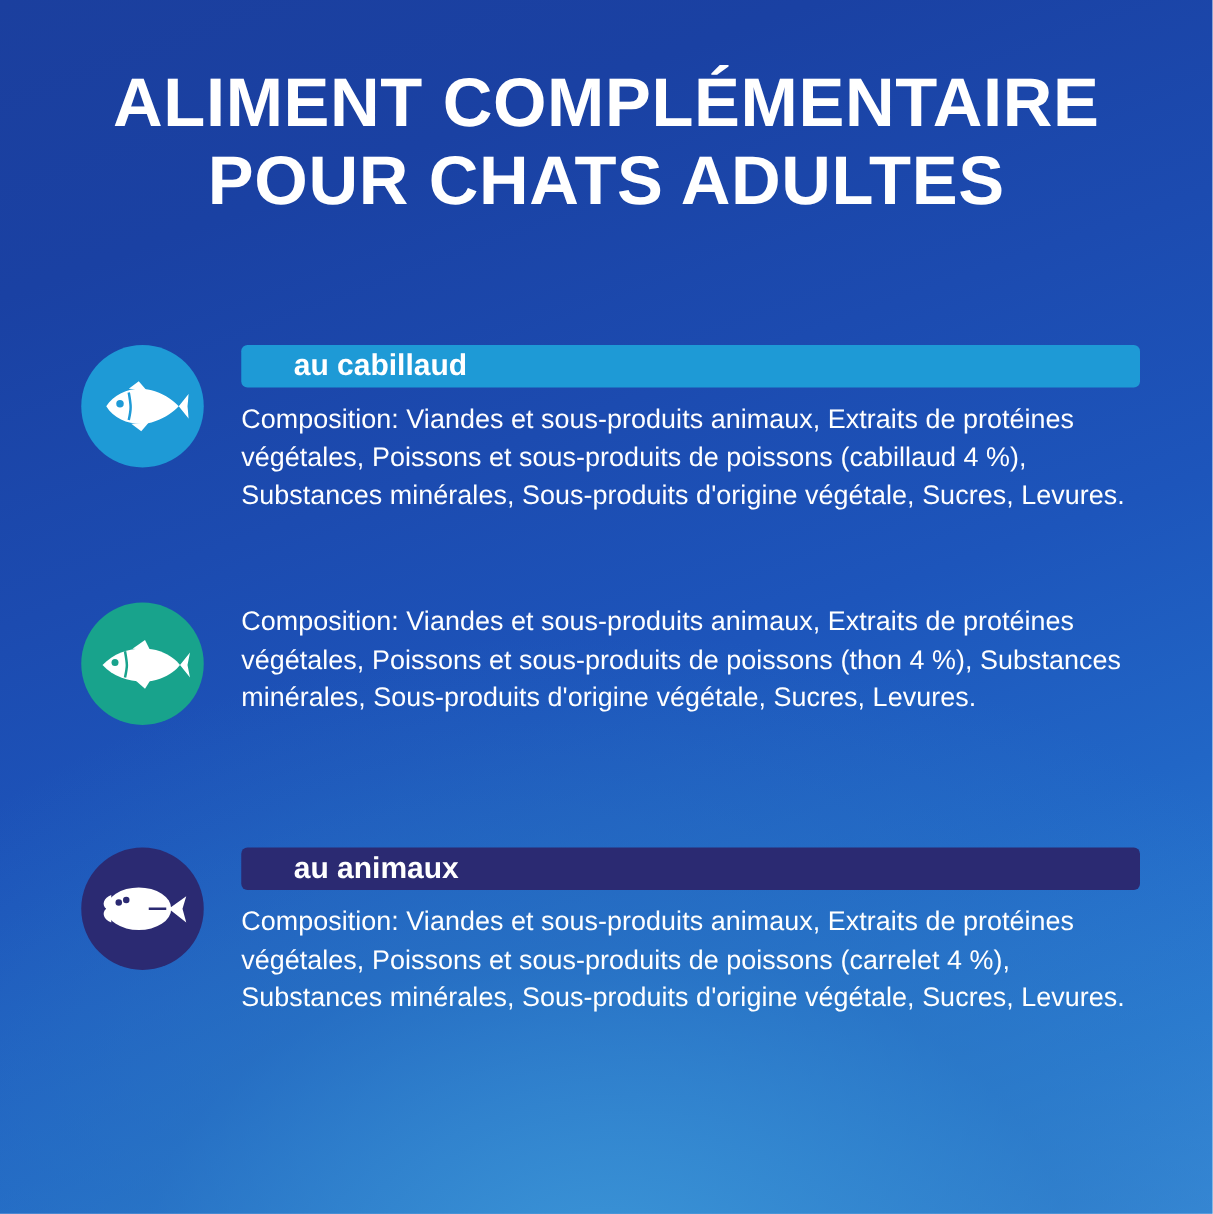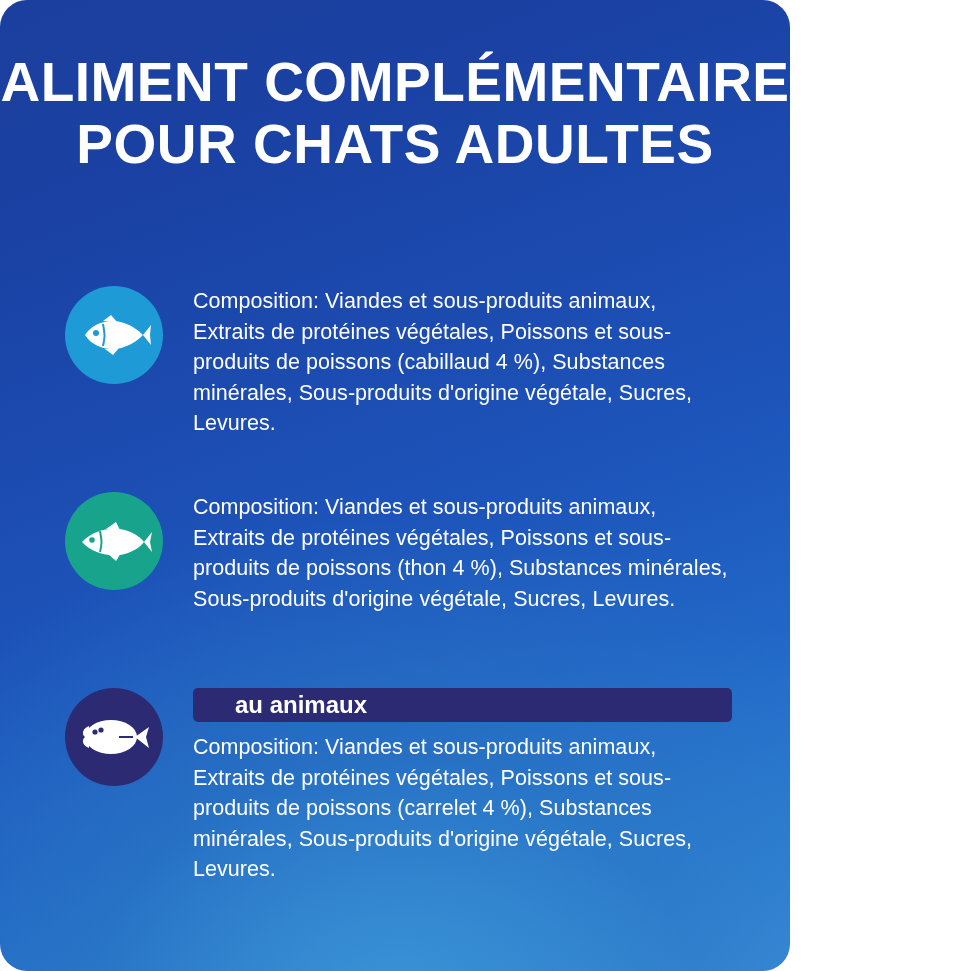--- a/index.html
+++ b/index.html
@@ -7,28 +7,27 @@
     padding: 0;
   }
   body {
     width: 970px;
     height: 971px;
     font-family: "Liberation Sans", sans-serif;
     overflow: hidden;
   }
   .poster {
     position: relative;
-    width: 790px;
+    width: 970px;
     height: 971px;
     box-sizing: border-box;
     background:
       radial-gradient(ellipse 120% 85% at 50% 105%, rgba(60,150,215,0.95) 0%, rgba(43,120,195,0.55) 32%, rgba(25,70,160,0.0) 62%),
       linear-gradient(160deg, #1b3f9e 0%, #1a41a3 18%, #1c4bb0 38%, #1d55bb 55%, #2166c6 72%, #2b7cd2 88%, #3b8edb 100%);
     overflow: hidden;
-    border-radius: 27px;
   }
   .title-block {
     padding-top: 52px;
     text-align: center;
     color: #ffffff;
   }
   .title-line {
     font-size: 55px;
     line-height: 1.12;
     font-weight: bold;
@@ -102,20 +101,23 @@
             <path d="M8 21 C16 8, 34 4, 47 9 C56 12, 62 17, 66 21 C62 25, 56 30, 47 33 C34 38, 16 34, 8 21 Z"></path>
             <path d="M66 21 L74 11 L73 21 L74 31 Z"></path>
             <path d="M26 7 L34 1 L40 8 Z"></path>
             <path d="M28 35 L36 41 L42 34 Z"></path>
           </g>
           <circle cx="19" cy="19" r="3" fill="#1e9ad6"></circle>
           <path d="M26 10 C28 21, 28 23, 26 32" stroke="#1e9ad6" stroke-width="2" fill="none"></path>
         </svg>
       </div>
       <div class="variant-body">
+        <div class="variant-header" style="background:#1e9ad6;">
+          <span class="variant-name">au cabillaud</span>
+        </div>
         <div class="variant-text">Composition: Viandes et sous-produits animaux, Extraits de protéines végétales, Poissons et sous-produits de poissons (cabillaud 4 %), Substances minérales, Sous-produits d'origine végétale, Sucres, Levures.</div>
       </div>
     </div>
 
     <div class="variant">
       <div class="variant-icon" style="background:#18a38c;">
         <svg class="fish-svg" width="76" height="42" viewBox="0 0 76 42">
           <g fill="#ffffff">
             <path d="M6 22 C18 9, 38 6, 52 11 C60 14, 65 18, 68 22 C65 26, 60 30, 52 33 C38 38, 18 35, 6 22 Z"></path>
             <path d="M68 22 L76 12 L74 22 L76 32 Z"></path>

